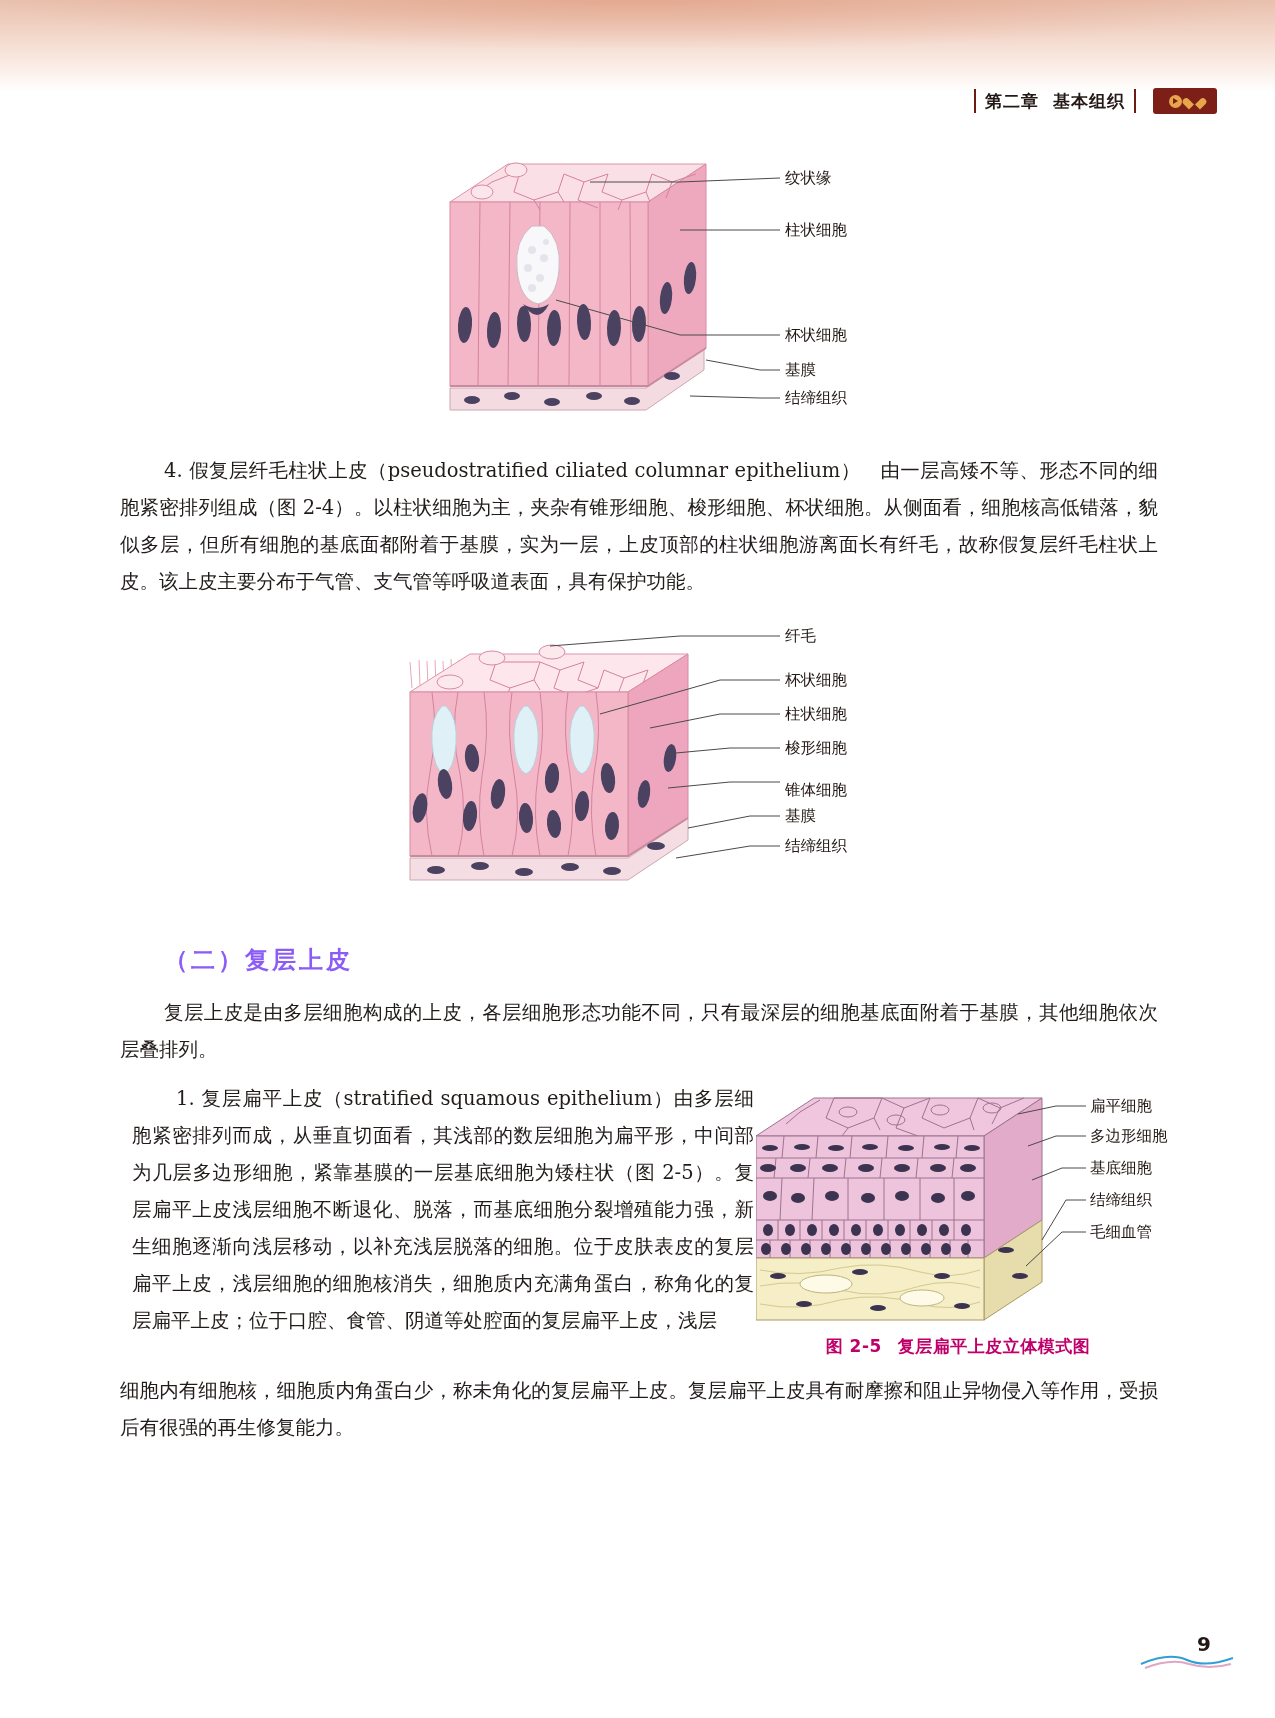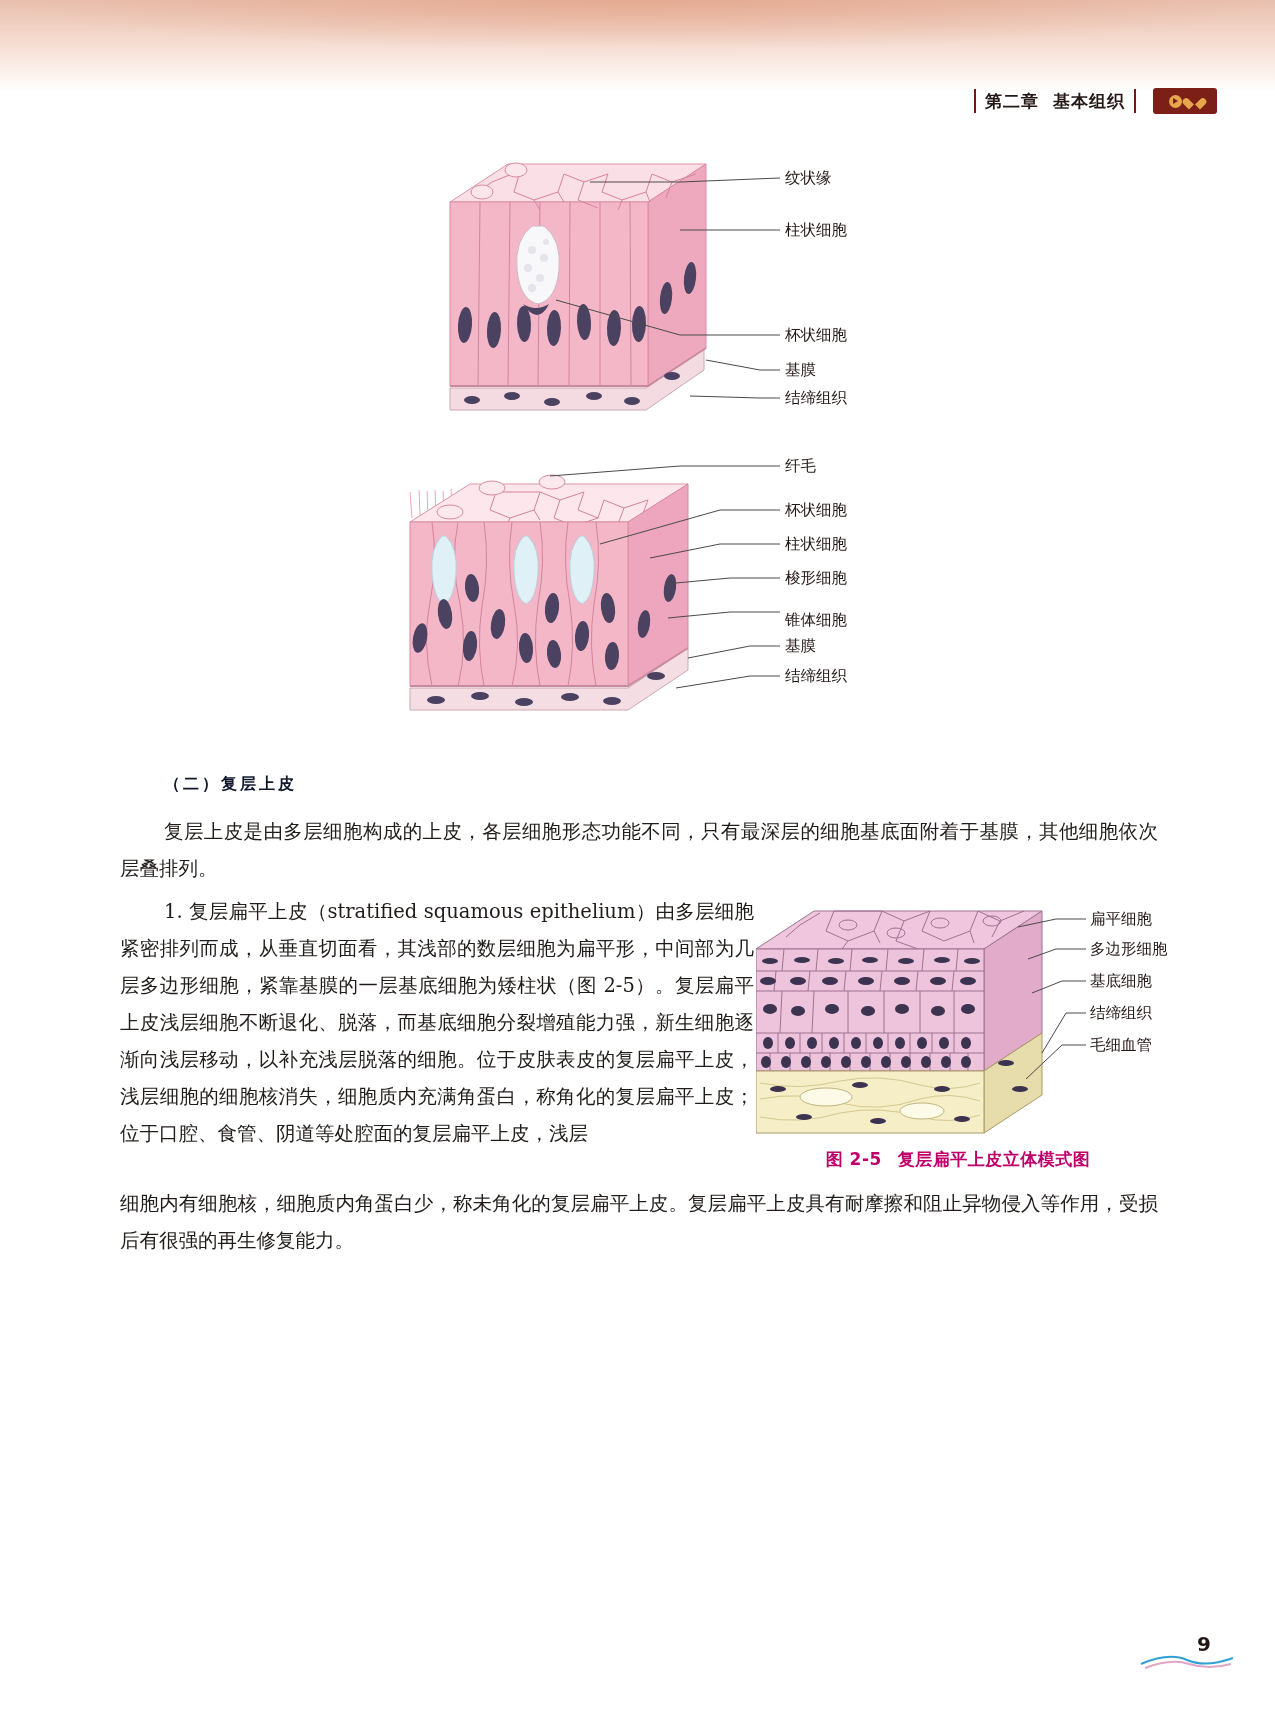--- a/index.html
+++ b/index.html
@@ -121,23 +121,23 @@
     font-family: "DejaVu Sans", sans-serif;
     font-weight: bold;
     font-size: 17px;
     color: #c0006a;
     letter-spacing: 0.5px;
   }
   .fig-caption .num { margin-right: 16px; }
 
   h3.section {
     font-family: "DejaVu Sans", sans-serif;
-    font-size: 16px;
+    font-size: 24px;
     font-weight: bold;
-    color: #0f172a;
+    color: #8b5cf6;
     margin: 0;
     letter-spacing: 3px;
   }
 
   
   .figwrap { position: relative; }
   .lbl {
     position: absolute;
     font-family: "DejaVu Sans", sans-serif;
     font-size: 15.5px;
@@ -273,20 +273,21 @@
         </g>
       </svg>
       <div class="lbl" style="left:665px; top:38px;">纹状缘</div>
       <div class="lbl" style="left:665px; top:90px;">柱状细胞</div>
       <div class="lbl" style="left:665px; top:195px;">杯状细胞</div>
       <div class="lbl" style="left:665px; top:230px;">基膜</div>
       <div class="lbl" style="left:665px; top:258px;">结缔组织</div>
     </div>
 
 
+    <p class="body indent" style="margin-top:22px;">4. 假复层纤毛柱状上皮（pseudostratified ciliated columnar epithelium）　由一层高矮不等、形态不同的细胞紧密排列组成（图 2-4）。以柱状细胞为主，夹杂有锥形细胞、梭形细胞、杯状细胞。从侧面看，细胞核高低错落，貌似多层，但所有细胞的基底面都附着于基膜，实为一层，上皮顶部的柱状细胞游离面长有纤毛，故称假复层纤毛柱状上皮。该上皮主要分布于气管、支气管等呼吸道表面，具有保护功能。</p>
 
     <div class="figwrap" id="fig24" style="margin-top:18px;">
       <svg width="1038" height="290" style="position:absolute;left:0;top:0">
 
         <path d="M290 240 L508 240 L568 200 L568 222 L508 262 L290 262 Z" fill="#f4dde3" stroke="#cba8b3"></path>
 
         <g stroke="#e9a7bb" stroke-width="1">
           <path d="M292 70 L290 44"></path>
             <path d="M300 68 L299 42"></path>
             <path d="M308 69 L307 43"></path>
@@ -540,21 +541,21 @@
         <div class="lbl" style="left:334px; top:78px;">基底细胞</div>
         <div class="lbl" style="left:334px; top:110px;">结缔组织</div>
         <div class="lbl" style="left:334px; top:142px;">毛细血管</div>
         <div class="fig-caption" style="position:absolute; left:0; top:255px; width:404px;">
           <span class="num">图 2-5</span><span>复层扁平上皮立体模式图</span>
         </div>
       </div>
 
       <div style="width:1038px;">
         <div style="float:right; width:404px; height:292px;"></div>
-        <p class="body indent" style="margin:0;">1. 复层扁平上皮（stratified squamous epithelium）由多层细胞紧密排列而成，从垂直切面看，其浅部的数层细胞为扁平形，中间部为几层多边形细胞，紧靠基膜的一层基底细胞为矮柱状（图 2-5）。复层扁平上皮浅层细胞不断退化、脱落，而基底细胞分裂增殖能力强，新生细胞逐渐向浅层移动，以补充浅层脱落的细胞。位于皮肤表皮的复层扁平上皮，浅层细胞的细胞核消失，细胞质内充满角蛋白，称角化的复层扁平上皮；位于口腔、食管、阴道等处腔面的复层扁平上皮，浅层</p>
+        <p class="body indent" style="margin:12px;">1. 复层扁平上皮（stratified squamous epithelium）由多层细胞紧密排列而成，从垂直切面看，其浅部的数层细胞为扁平形，中间部为几层多边形细胞，紧靠基膜的一层基底细胞为矮柱状（图 2-5）。复层扁平上皮浅层细胞不断退化、脱落，而基底细胞分裂增殖能力强，新生细胞逐渐向浅层移动，以补充浅层脱落的细胞。位于皮肤表皮的复层扁平上皮，浅层细胞的细胞核消失，细胞质内充满角蛋白，称角化的复层扁平上皮；位于口腔、食管、阴道等处腔面的复层扁平上皮，浅层</p>
         <div style="clear:both"></div>
       </div>
     </div>
 
     <p class="body" style="margin-top:0;">细胞内有细胞核，细胞质内角蛋白少，称未角化的复层扁平上皮。复层扁平上皮具有耐摩擦和阻止异物侵入等作用，受损后有很强的再生修复能力。</p>
 
 
   </div>
 
   <svg class="page-swoosh" viewBox="0 0 96 22">

